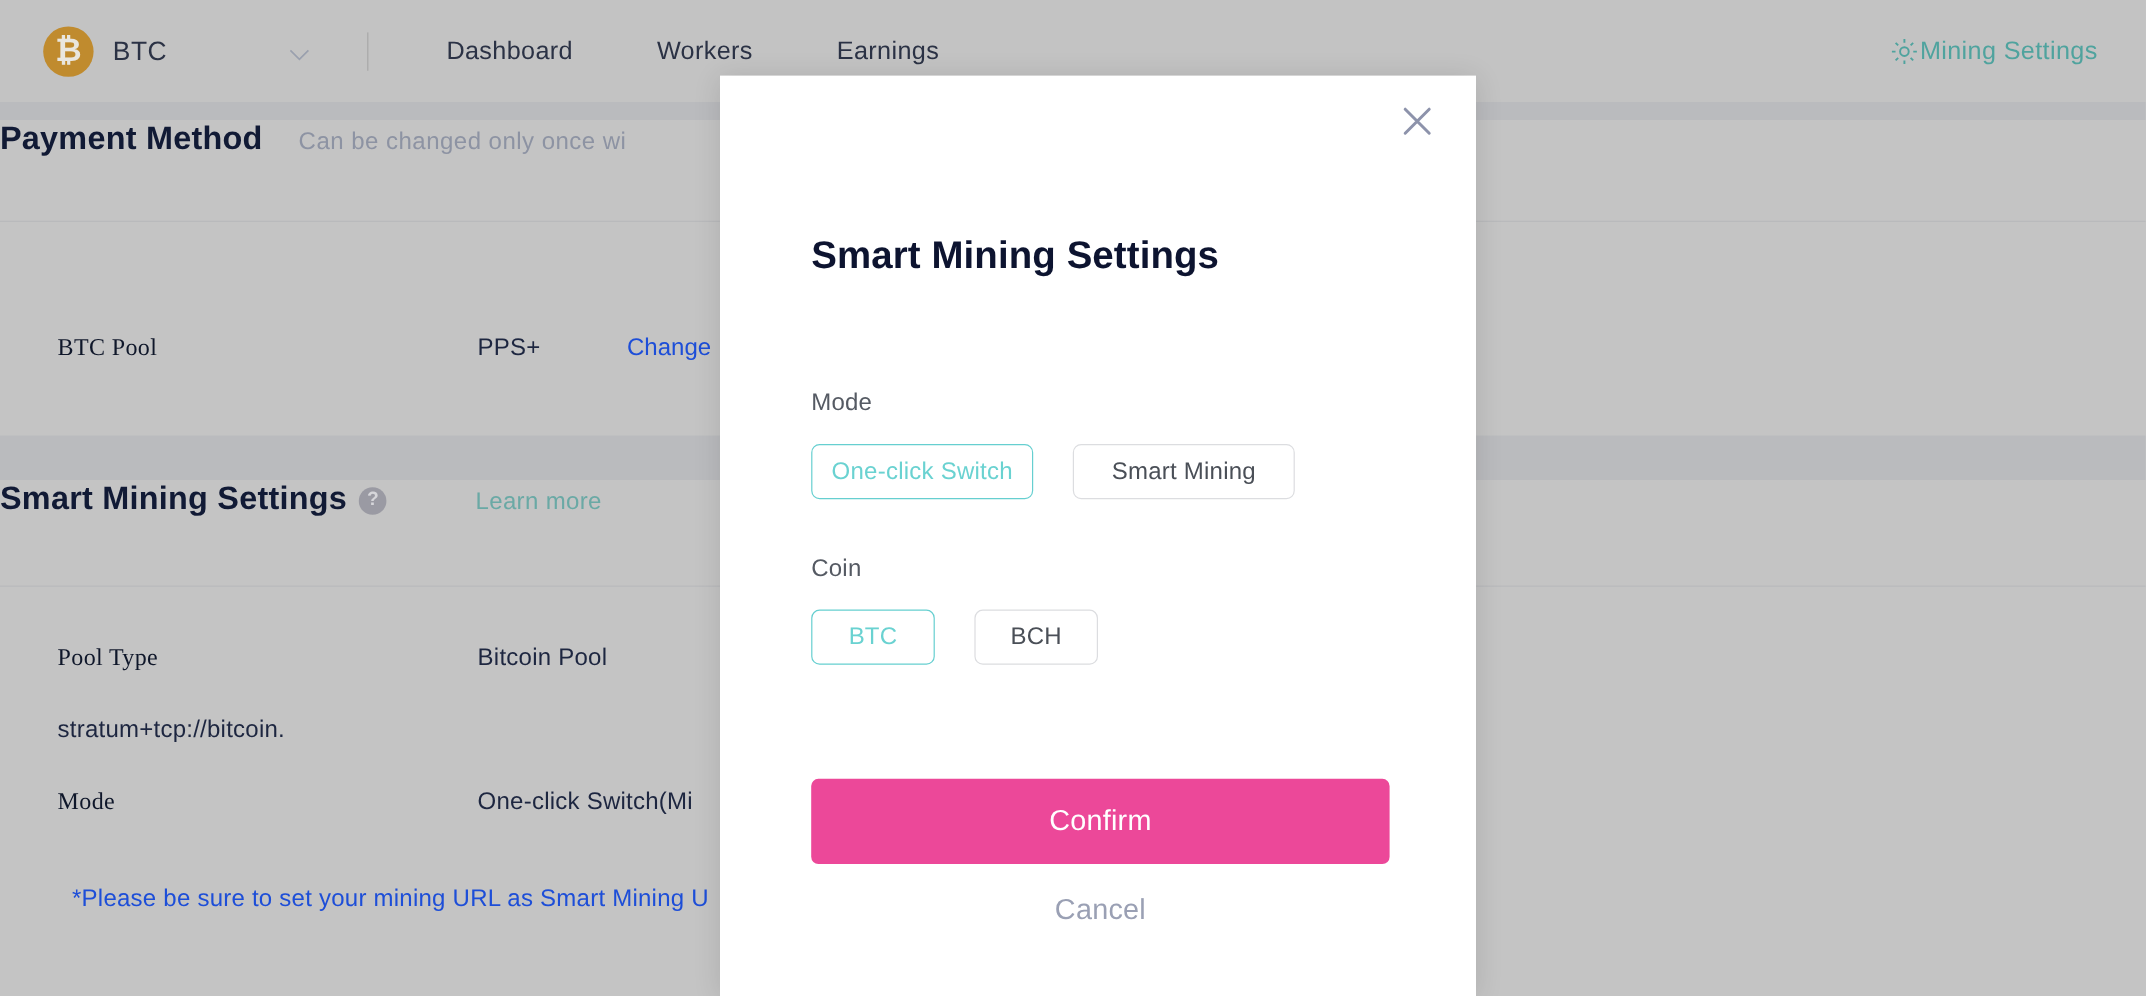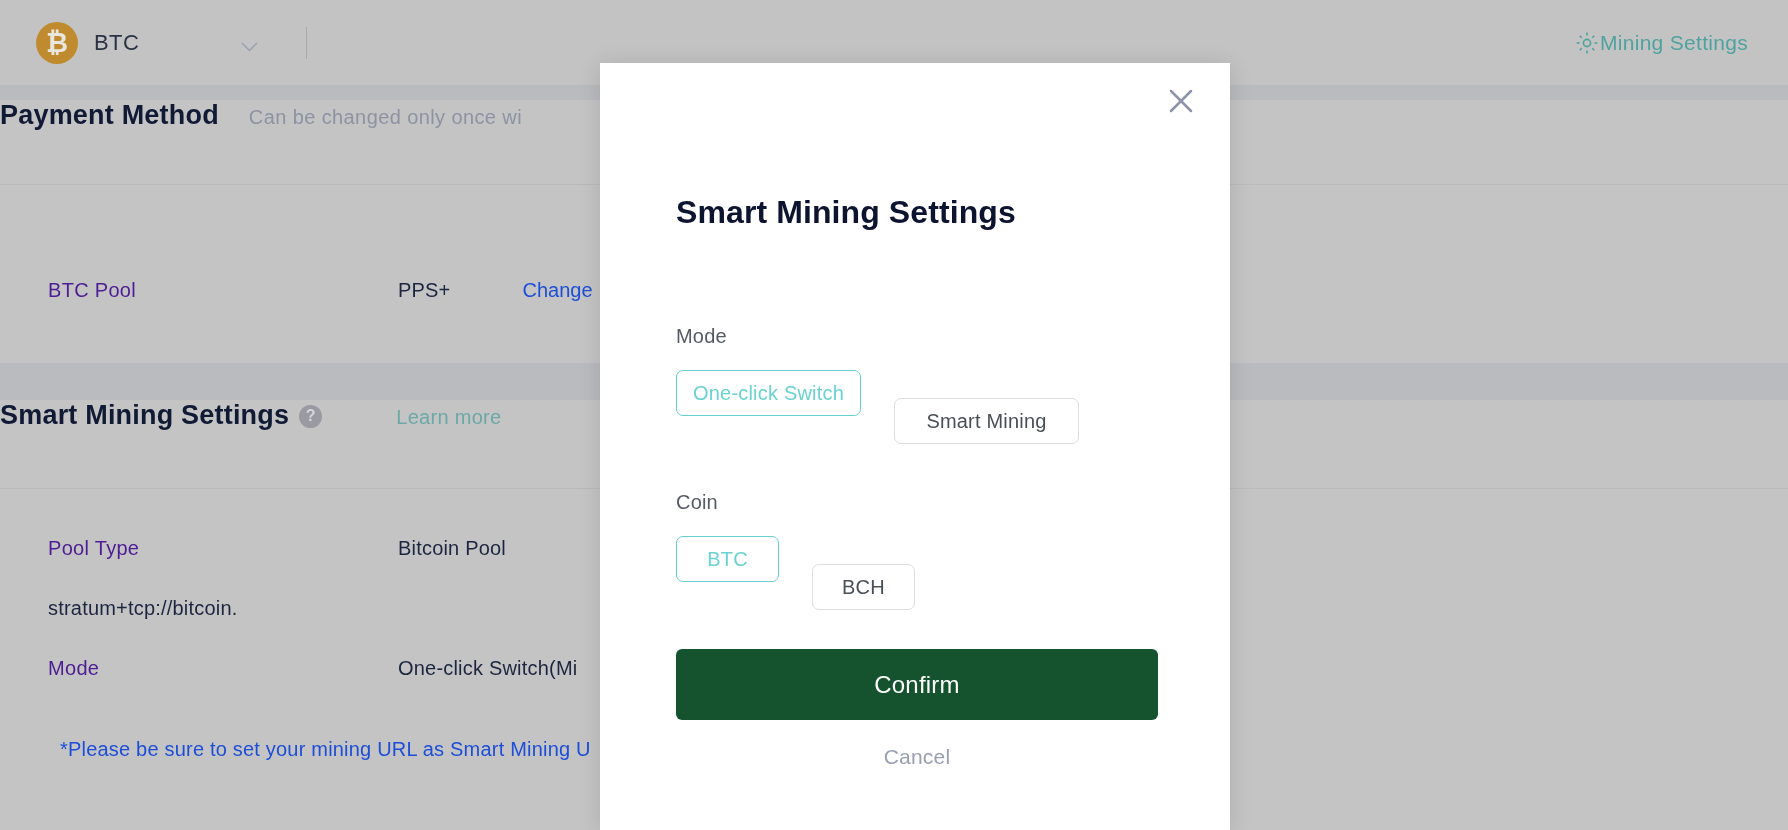--- a/index.html
+++ b/index.html
@@ -139,21 +139,21 @@
   }
 
   .row {
     display: flex;
     align-items: center;
     height: 60px;
     padding-left: 48px;
     font-size: 20px;
     white-space: nowrap;
   }
-  .row .k { width: 350px; color: #4c1d95; letter-spacing: .3px; }
+  .row .k { width: 350px; color: #0f172a; letter-spacing: .3px; font-family: Liberation Serif, serif; }
   .row .v { color: #1d2640; letter-spacing: .2px; }
   .row .action {
     margin-left: 72px;
     color: #1d4ed8;
     cursor: pointer;
   }
   .warn {
     padding-left: 60px;
     font-size: 20px;
     color: #1d4ed8;
@@ -203,43 +203,43 @@
     align-items: center;
     justify-content: center;
     font-size: 20px;
     background: #fff;
     cursor: pointer;
     letter-spacing: .2px;
   }
   .opt.w-wide { width: 185px; }
   .opt.w-narrow { width: 103px; }
   .opt.sel { border: 1.5px solid #66cfd0; color: #6ad2d1; }
-  .opt.unsel { border: 1px solid #dcdde0; color: #4a4f57; margin-top: 28px; }
+  .opt.unsel { border: 1px solid #dcdde0; color: #4a4f57; }
 
   .group2 { margin-top: 47px; }
 
   .confirm {
     position: absolute;
     left: 76px; top: 586px;
     width: 482px; height: 71px;
-    background: #14532d;
+    background: #ec4899;
     border: none;
     border-radius: 6px;
     color: #ffffff;
     font-size: 24px;
     font-family: "Liberation Sans", sans-serif;
     cursor: pointer;
     letter-spacing: .2px;
   }
   .cancel {
     position: absolute;
     left: 76px; top: 682px;
     width: 482px;
     text-align: center;
-    font-size: 21px;
+    font-size: 24px;
     color: #9aa0b4;
     cursor: pointer;
     letter-spacing: .2px;
   }
 </style>
 </head>
 <body>
 
 <div class="page">
 
@@ -250,20 +250,25 @@
       <span class="coin-label">BTC</span>
       <span class="chev">
         <svg viewBox="0 0 17 10" width="17" height="10" fill="none" stroke="currentColor" stroke-width="1.4">
             <path d="M1 1 L8.5 8.5 L16 1"></path>
           </svg>
       </span>
     </div>
 
     <div class="vdiv"></div>
 
+    <div class="nav">
+      <span class="nav-item">Dashboard</span>
+      <span class="nav-item">Workers</span>
+      <span class="nav-item">Earnings</span>
+    </div>
 
     <div class="settings-link">
       <span class="gear">
         <svg viewBox="0 0 26 26" width="26" height="26" fill="none" stroke="currentColor" stroke-width="1.6">
           <circle cx="13" cy="13" r="3.6"></circle>
           <path d="M13 2.6v3 M13 20.4v3 M2.6 13h3 M20.4 13h3 M5.7 5.7l2.1 2.1 M18.2 18.2l2.1 2.1 M20.3 5.7l-2.1 2.1 M7.8 18.2l-2.1 2.1"></path>
         </svg>
       </span>
       <span>Mining Settings</span>
     </div>

